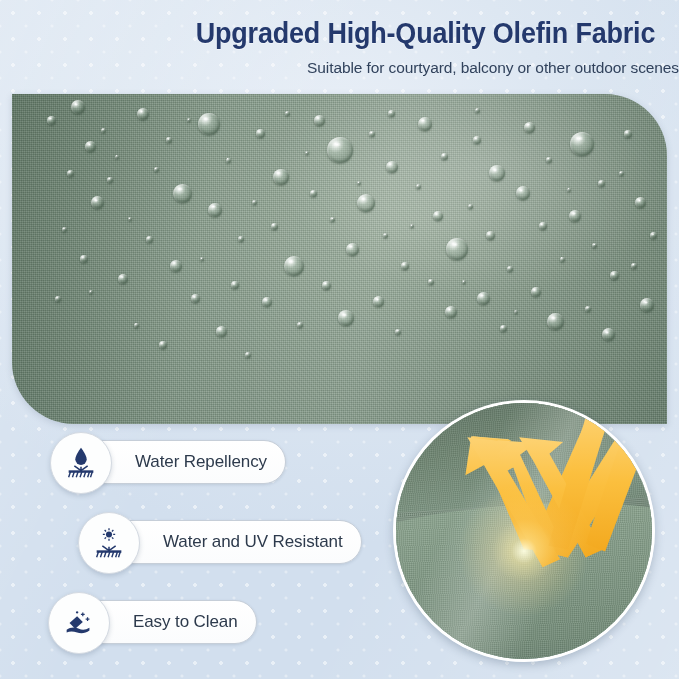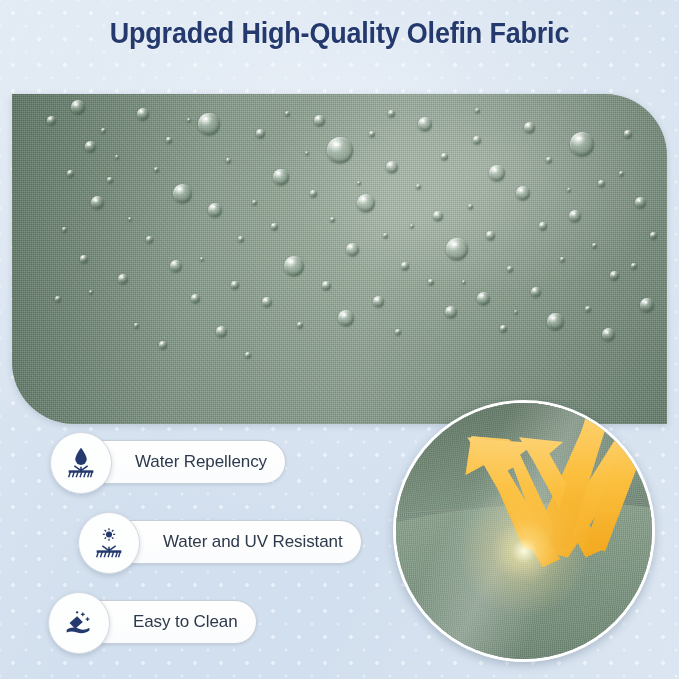--- a/index.html
+++ b/index.html
@@ -23,21 +23,21 @@
     pointer-events:none;
   }
   .sheen {
     position:absolute; inset:0;
     background:linear-gradient(115deg, rgba(255,255,255,.30) 0%, rgba(255,255,255,0) 38%,
                 rgba(255,255,255,0) 62%, rgba(255,255,255,.22) 100%);
     pointer-events:none;
   }
 
   
-  .header { position:absolute; top:0; left:0; right:0; text-align:center; z-index:6; }
+  .header { position:absolute; top:0; left:0; right:0; text-align:right; z-index:6; }
   .title {
     margin-top:17px;
     font-size:29px;
     font-weight:bold;
     color:#24396d;
     letter-spacing:-0.2px;
     transform:scaleX(0.93);
     text-shadow:0 1px 0 rgba(255,255,255,.45);
   }
   .subtitle {
@@ -197,20 +197,21 @@
   .f3 { margin-left:48px;text-align:center; }
 </style>
 </head>
 <body>
 
 <div class="dots"></div>
 <div class="sheen"></div>
 
 <div class="header">
   <div class="title">Upgraded High-Quality Olefin Fabric</div>
+  <div class="subtitle">Suitable for courtyard, balcony or other outdoor scenes</div>
 </div>
 
 <div class="fabric-panel">
   <div class="fabric-base"></div>
   <div class="weave"></div>
   <div class="fabric-shade"></div>
   <div id="droplet-layer">
       <div class="drop" style="left: 6%; top: 8%; width: 9px; height: 9px; margin-left: -4.5px; margin-top: -4.5px;"></div>
       <div class="drop" style="left: 10%; top: 4%; width: 14px; height: 14px; margin-left: -7px; margin-top: -7px;"></div>
       <div class="drop" style="left: 12%; top: 16%; width: 11px; height: 11px; margin-left: -5.5px; margin-top: -5.5px;"></div>

